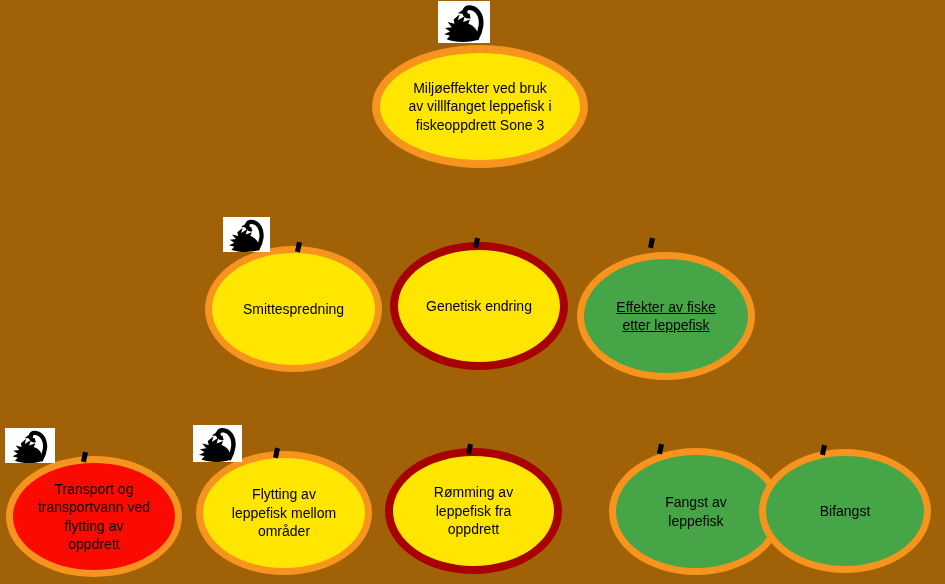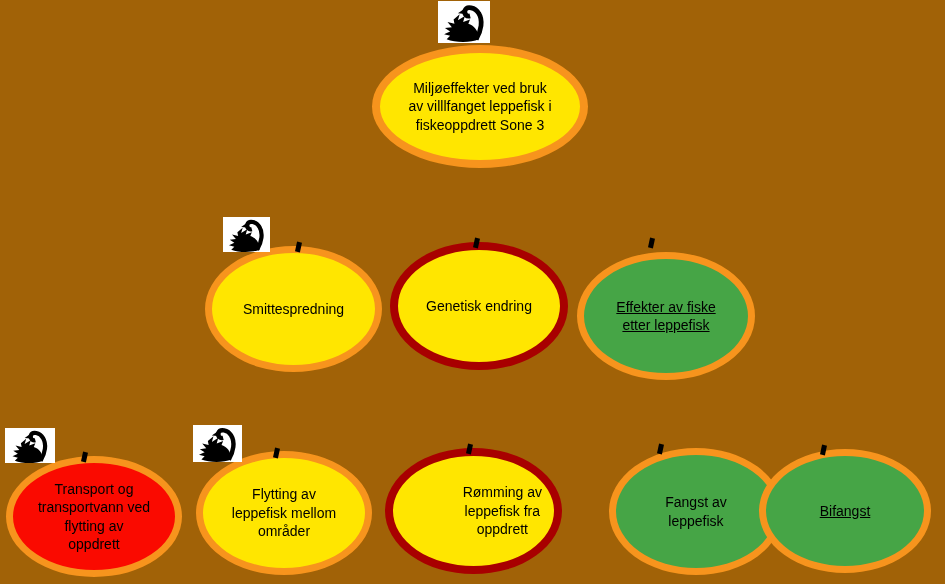--- a/index.html
+++ b/index.html
@@ -57,30 +57,30 @@
     <span class="lbl">Transport og
 transportvann ved
 flytting av
 oppdrett</span>
   </div>
   <div class="node" style="left: 196px; top: 451px; width: 176px; height: 124px; border-width: 7px; background-color: rgb(255, 230, 0); border-color: rgb(247, 148, 29);">
     <span class="lbl">Flytting av
 leppefisk mellom
 områder</span>
   </div>
-  <div class="node" style="left: 385px; top: 448px; width: 177px; height: 126px; border-width: 8px; background-color: rgb(255, 230, 0); border-color: rgb(168, 0, 0); justify-content: flex-end;">
+  <div class="node" style="left: 385px; top: 448px; width: 177px; height: 126px; border-width: 8px; background-color: rgb(255, 230, 0); border-color: rgb(168, 0, 0);">
     <span class="lbl">Rømming av
 leppefisk fra
 oppdrett</span>
   </div>
   <div class="node" style="left: 609px; top: 448px; width: 174px; height: 127px; border-width: 7px; background-color: rgb(70, 165, 70); border-color: rgb(247, 148, 29);">
     <span class="lbl">Fangst av
 leppefisk</span>
   </div>
-  <div class="node" style="left: 759px; top: 449px; width: 172px; height: 124px; border-width: 7px; background-color: rgb(70, 165, 70); border-color: rgb(247, 148, 29); text-decoration: underline;">
+  <div class="node" style="left: 759px; top: 449px; width: 172px; height: 124px; border-width: 7px; background-color: rgb(70, 165, 70); border-color: rgb(247, 148, 29);">
     <span class="lbl">Bifangst</span>
   </div>
 
   <div class="swan" style="left:438px;top:1px;width:52px;height:42px">
     <svg viewBox="0 0 60 46">
         <use href="#swan-sym"></use>
       </svg>
   </div>
   <div class="swan" style="left:223px;top:217px;width:47px;height:35px">
     <svg viewBox="0 0 60 46">

